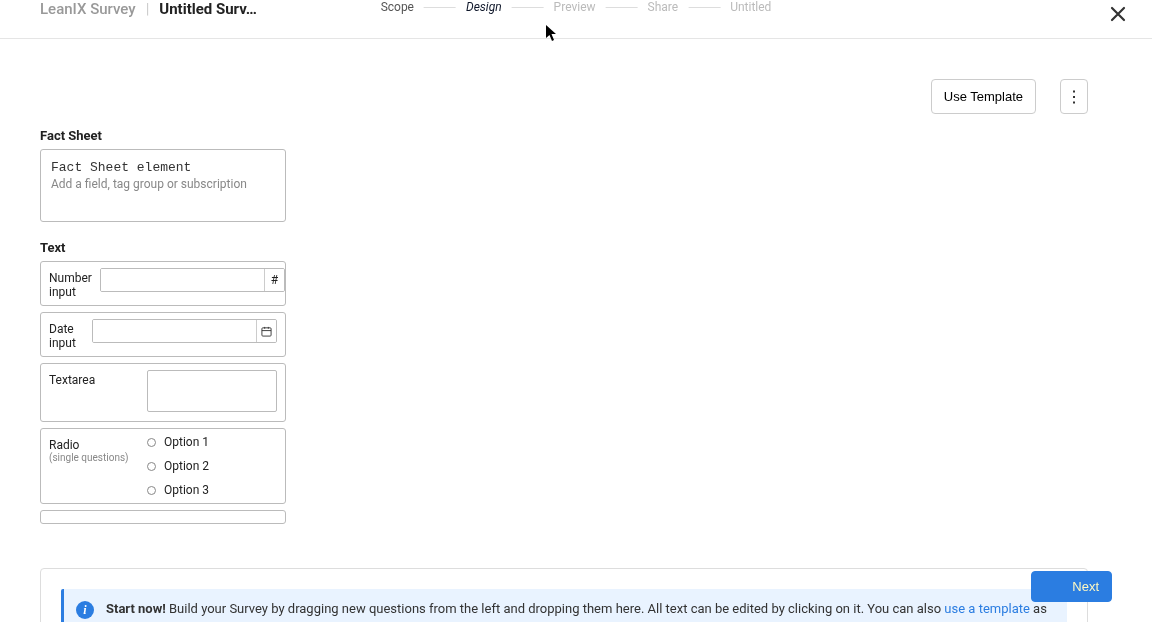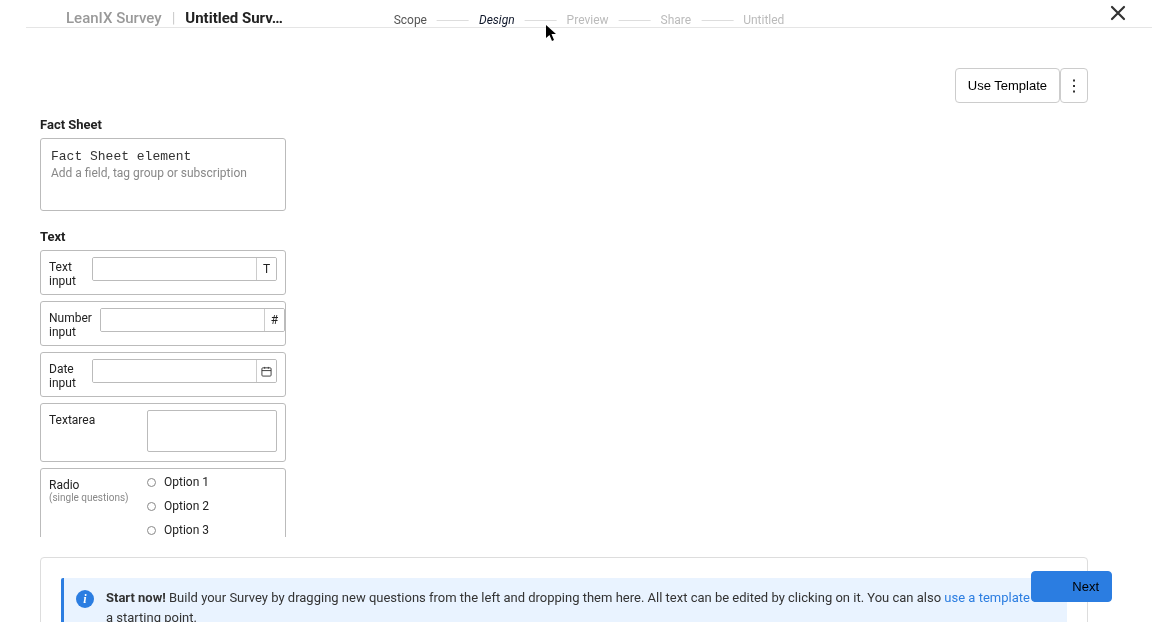--- a/index.html
+++ b/index.html
@@ -8,26 +8,25 @@
       font-size: 13px;
       color: #222;
       background: #fff;
       width: 1152px;
       height: 622px;
       overflow: hidden;
       position: relative;
     }
     .header {
       display: flex;
-      align-items: flex-end;
-      height: 28px;
+      align-items: flex-start;
+      height: 39px;
       border-bottom: 1px solid #e5e5e5;
       padding: 0 20px 0 40px;
       position: relative;
-      margin-left: 26px;
     }
     .brand {
       color: #999;
       font-size: 15px;
       font-weight: 500;
     }
     .brand-sep {
       color: #ccc;
       margin: 0 10px;
       font-size: 15px;
@@ -70,21 +69,21 @@
       width: 28px;
       height: 28px;
       display: flex;
       align-items: center;
       justify-content: center;
     }
     .toolbar {
       display: flex;
       justify-content: flex-end;
       padding: 40px 64px 0 0;
-      gap: 0;
+      gap: 24px;
     }
     .btn {
       border: 1px solid #ccc;
       background: #fff;
       border-radius: 4px;
       padding: 7px 12px;
       font-size: 13px;
       cursor: pointer;
     }
     .btn-icon {
@@ -253,21 +252,21 @@
       color: #2b7de1;
       cursor: pointer;
     }
     .footer {
       position: absolute;
       bottom: 20px;
       right: 40px;
     }
     .btn-primary {
       background: #2b7de1;
-      color: #000000;
+      color: #fef9c3;
       border: 1px solid #2b7de1;
       padding-left: 40px;
     }
     .cursor-arrow {
       position: absolute;
       left: 545px;
       top: 24px;
       pointer-events: none;
     }
   </style>
@@ -309,29 +308,20 @@
 
   <div class="sidebar">
     <div class="section-title">Fact Sheet</div>
     <div class="fact-box">
       <div class="fact-title">Fact Sheet element</div>
       <div class="fact-sub">Add a field, tag group or subscription</div>
     </div>
 
     <div class="section-title">Text</div>
 
-    <div class="widget">
-      <div class="widget-label-col">Text input</div>
-      <div class="widget-demo">
-        <div class="demo-input-wrap">
-          <input class="demo-input" readonly="" style="">
-          <div class="demo-suffix">T</div>
-        </div>
-      </div>
-    </div>
 
     <div class="widget">
       <div class="widget-label-col">Number input</div>
       <div class="widget-demo">
         <div class="demo-input-wrap">
           <input class="demo-input" readonly="" style="">
           <div class="demo-suffix">#</div>
         </div>
       </div>
     </div>

